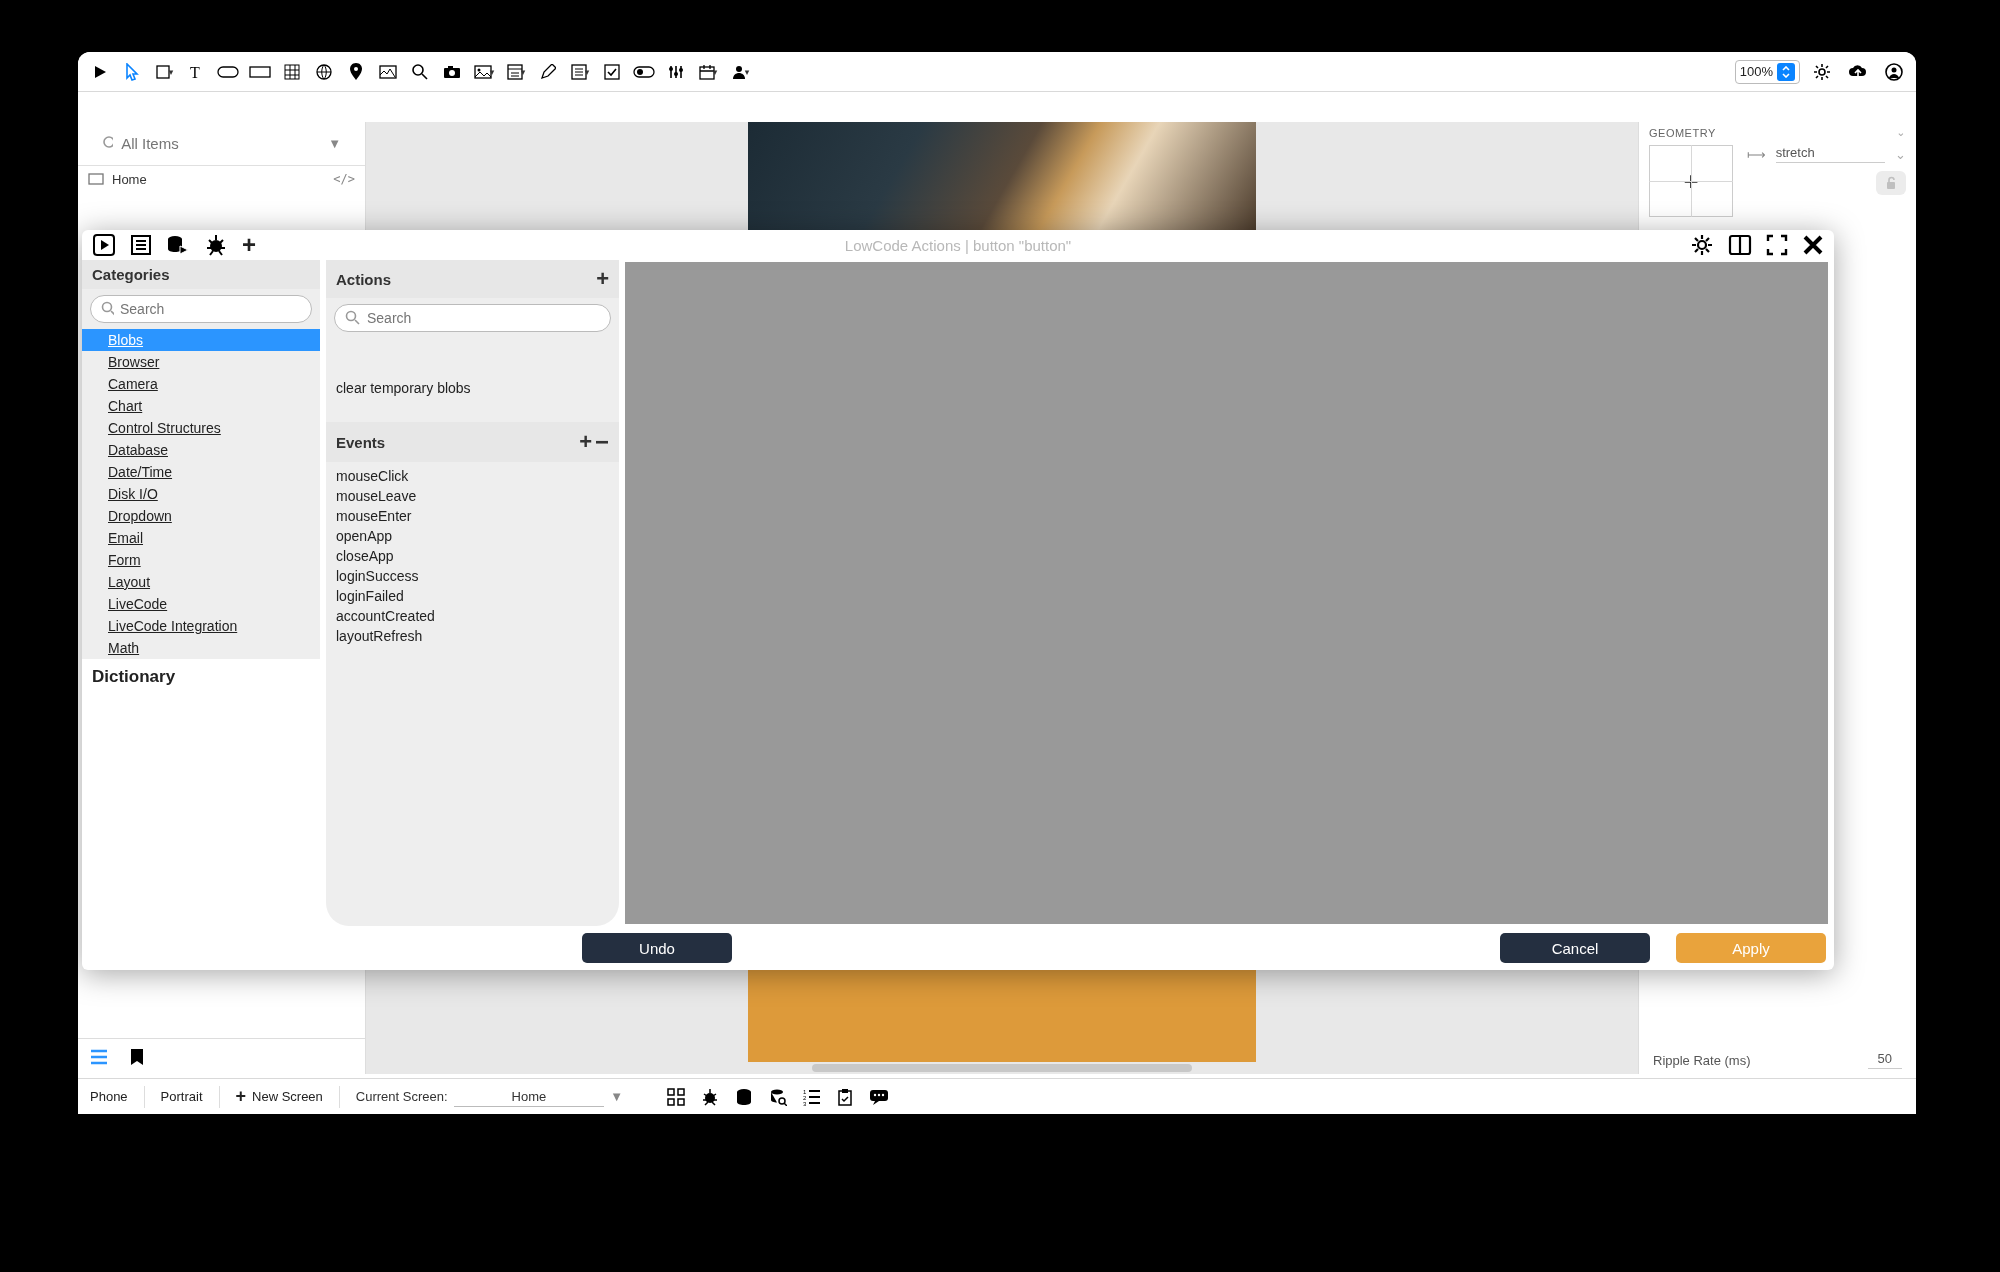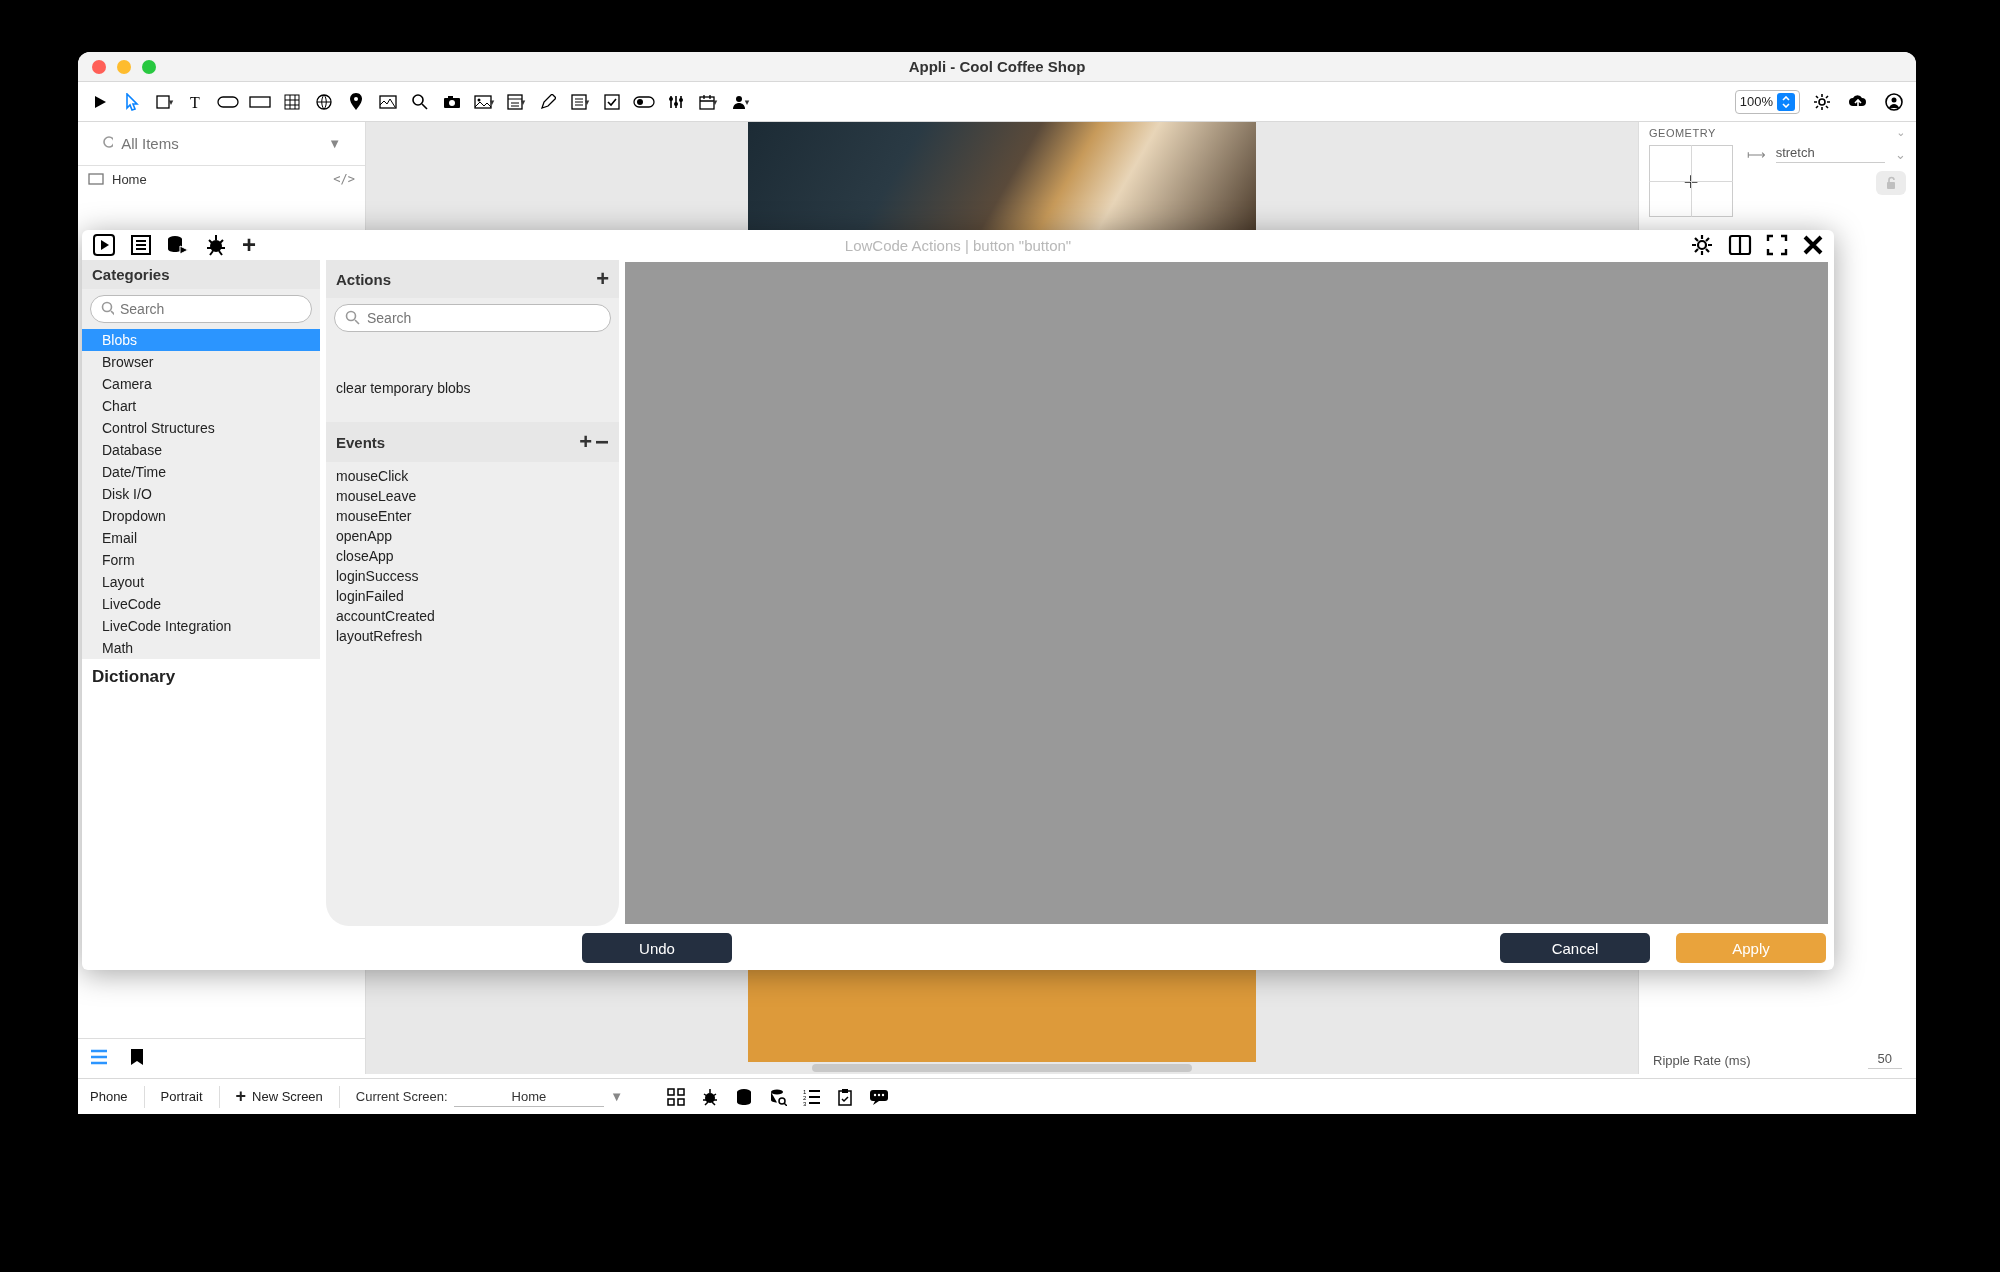--- a/index.html
+++ b/index.html
@@ -76,21 +76,21 @@
   
   .cats { width:238px; background:#eee; display:flex; flex-direction:column; }
   .panel-head { background:#e7e7e7; padding:6px 10px; font-size:15px; font-weight:700; color:#333; display:flex; align-items:center;}
   .panel-head .padd{margin-left:auto;font-size:22px;font-weight:900;cursor:pointer;}
   .srch-wrap { padding:6px 8px; }
   .srch { display:flex; align-items:center; gap:6px; background:#fff; border:1px solid #bbb; border-radius:14px; height:28px; padding:0 10px;}
   .srch input { border:none; outline:none; flex:1; font-size:14px; color:#777; }
   .cat-list { overflow-y:auto; font-size:14px; color:#222; position:relative;}
   .cat-list::-webkit-scrollbar{width:10px;}
   .cat-list::-webkit-scrollbar-thumb{background:#c7c7c7;border-radius:5px;}
-  .cat-item { padding:2px 20px; cursor:pointer; line-height:18px;}
+  .cat-item { padding:2px 26px; cursor:pointer; line-height:18px;text-decoration:underline;}
   .cat-item.sel { background:#2b95ff; color:#fff; }
 
   .cats .dict { padding:8px 10px; font-size:17px; font-weight:700; background:#fff; flex:1;}
 
   
   .mid { width:293px; background:#eee; display:flex; flex-direction:column; margin-left:6px;border-radius:23px;}
   .act-body{padding:6px 10px;font-size:14px;color:#222;}
   .ev-body{padding:4px 10px;font-size:14px;color:#222;line-height:20px;}
   .ev-group{display:flex;align-items:center;gap:3px;margin-left:auto;}
 
@@ -102,28 +102,20 @@
   .lc-btn { height:30px; border-radius:5px; min-width:150px; display:flex; align-items:center; justify-content:center; font-size:15px; cursor:pointer;}
   .lc-btn.dark { background:#242f40; color:#fff;}
   .lc-btn.amber{ background:#e9a33c; color:#fff;margin-left:16px;}
   .lc-spacer{flex:1;}
 </style>
 </head>
 <body>
 
 <div class="window">
 
-  <div class="titlebar">
-    <div class="tl-dots">
-      <div class="tl-dot tl-red"></div>
-      <div class="tl-dot tl-yel"></div>
-      <div class="tl-dot tl-grn"></div>
-    </div>
-    <div class="tl-title">Appli - Cool Coffee Shop</div>
-  </div>
 
   <div class="toolbar">
     <div class="tb-btn">
         <svg width="16" height="16" viewBox="0 0 16 16">
           <path d="M3 2l11 6-11 6z" fill="#000"></path>
         </svg>
       </div>
     <div class="tb-btn">
         <svg width="16" height="18" viewBox="0 0 16 18">
           <path d="M3 1l0 14 3-3 2 5 3-1-2-5 4 0z" fill="none" stroke="#0a84ff" stroke-width="1.6"></path>

